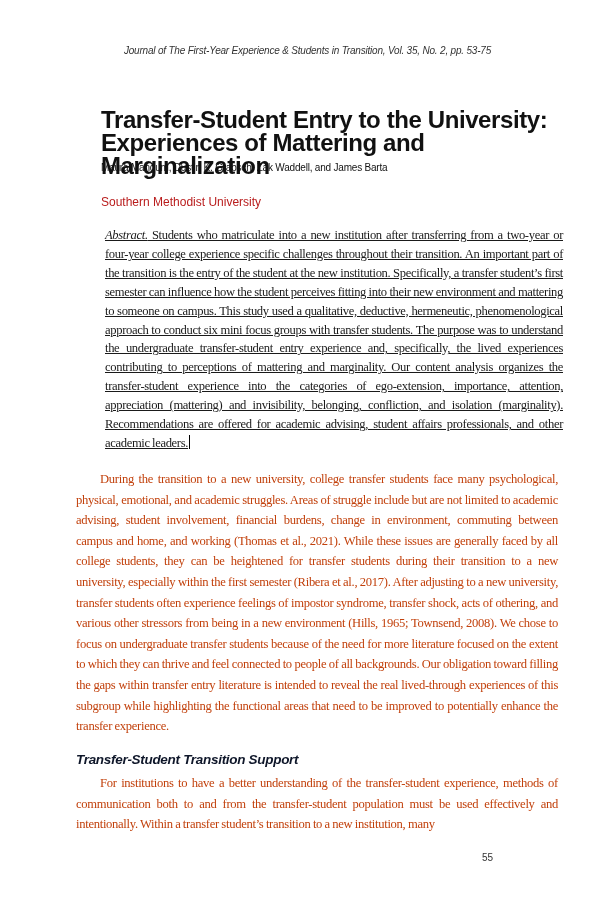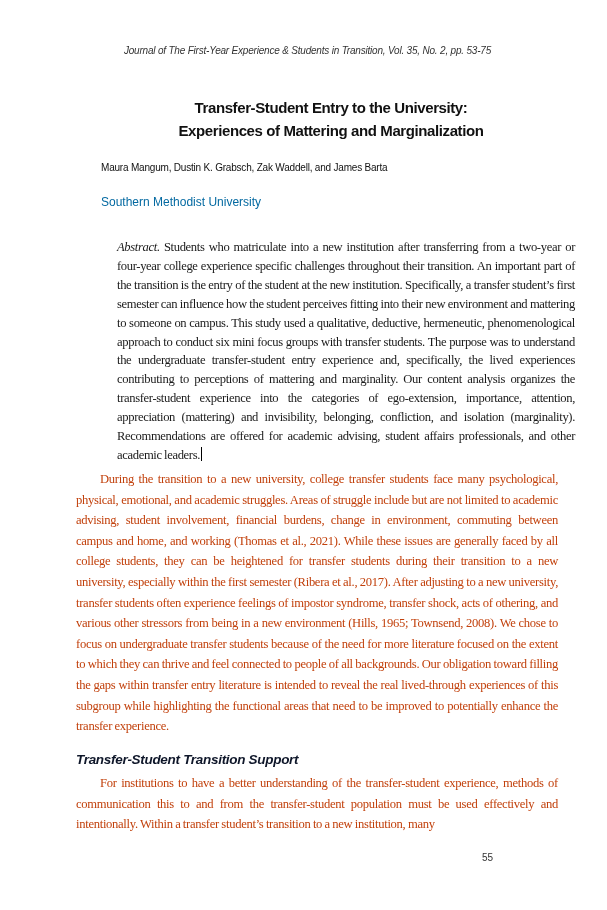--- a/index.html
+++ b/index.html
@@ -6,45 +6,45 @@
   body { width: 607px; height: 910px; position: relative; overflow: hidden; color: #1a1a1a; }
   .page { position: absolute; left: 0; top: 0; width: 543px; height: 910px; }
 
   .running-head {
     position: absolute; right: 52px; top: 45px;
     font-family: "Liberation Sans", sans-serif; font-style: italic;
     font-size: 10px; color: #333; white-space: nowrap; letter-spacing: -0.2px;
   }
 
   .title {
-    position: absolute; left: 101px; top: 96px; width: 460px;
+    position: absolute; left: 101px; top: 108px; width: 460px;
     font-family: "Liberation Sans", sans-serif; font-weight: bold;
-    font-size: 15px; line-height: 23px; color: #111; letter-spacing: -0.4px;
+    font-size: 24px; line-height: 23px; color: #111; letter-spacing: -0.4px;
     margin: 0;
-    text-align: center;
   }
 
   .authors {
     position: absolute; left: 101px; top: 160px; width: 420px;
     font-family: "Liberation Sans", sans-serif;
     font-size: 10px; line-height: 16px; color: #111; letter-spacing: -0.2px;
   }
 
   .affiliation {
     position: absolute; left: 101px; top: 195px;
     font-family: "Liberation Sans", sans-serif;
-    font-size: 12px; color: #0369a1;
+    font-size: 12px; color: #b91c1c;
   }
 
   .abstract {
     position: absolute; left: 101px; top: 222px; width: 458px;
     font-family: "Liberation Serif", serif;
     font-size: 12.6px; line-height: 18.9px; color: #1a1a1a;
     text-align: justify; letter-spacing: -0.35px; word-spacing: -0.5px;
-    margin: 16px;
+    margin: 4px;
+    text-decoration: underline;
   }
   .abstract .label { font-style: italic; }
   .cursor-mark { display: inline-block; width: 1px; height: 14px; background: #000; vertical-align: -2px; margin-left: 1px; }
 
   .body-text {
     position: absolute; left: 76px; width: 482px;
     font-family: "Liberation Serif", serif;
     font-size: 12.6px; line-height: 20.6px; color: #c2410c;
     text-align: justify; letter-spacing: -0.3px; word-spacing: -0.4px;
     margin: 0; text-indent: 24px;
@@ -78,17 +78,17 @@
   <div class="authors">Maura Mangum, Dustin K. Grabsch, Zak Waddell, and James Barta</div>
 
   <div class="affiliation">Southern Methodist University</div>
 
   <p class="abstract"><span class="label">Abstract.</span><span> Students who matriculate into a new institution after transferring from a two-year or four-year college experience specific challenges throughout their transition. An important part of the transition is the entry of the student at the new institution. Specifically, a transfer student’s first semester can influence how the student perceives fitting into their new environment and mattering to someone on campus. This study used a qualitative, deductive, hermeneutic, phenomenological approach to conduct six mini focus groups with transfer students. The purpose was to understand the undergraduate transfer-student entry experience and, specifically, the lived experiences contributing to perceptions of mattering and marginality. Our content analysis organizes the transfer-student experience into the categories of ego-extension, importance, attention, appreciation (mattering) and invisibility, belonging, confliction, and isolation (marginality). Recommendations are offered for academic advising, student affairs professionals, and other academic leaders.</span><span class="cursor-mark"></span></p>
 
   <p class="body-text p1">During the transition to a new university, college transfer students face many psychological, physical, emotional, and academic struggles. Areas of struggle include but are not limited to academic advising, student involvement, financial burdens, change in environment, commuting between campus and home, and working (Thomas et al., 2021). While these issues are generally faced by all college students, they can be heightened for transfer students during their transition to a new university, especially within the first semester (Ribera et al., 2017). After adjusting to a new university, transfer students often experience feelings of impostor syndrome, transfer shock, acts of othering, and various other stressors from being in a new environment (Hills, 1965; Townsend, 2008). We chose to focus on undergraduate transfer students because of the need for more literature focused on the extent to which they can thrive and feel connected to people of all backgrounds. Our obligation toward filling the gaps within transfer entry literature is intended to reveal the real lived-through experiences of this subgroup while highlighting the functional areas that need to be improved to potentially enhance the transfer experience.</p>
 
   <h2 class="section-heading">Transfer-Student Transition Support</h2>
 
-  <p class="body-text p2">For institutions to have a better understanding of the transfer-student experience, methods of communication this to and from the transfer-student population must be used effectively and intentionally. Within a transfer student’s transition to a new institution, many</p>
+  <p class="body-text p2">For institutions to have a better understanding of the transfer-student experience, methods of communication both to and from the transfer-student population must be used effectively and intentionally. Within a transfer student’s transition to a new institution, many</p>
 
   <div class="page-number">55</div>
 
 </div>
 
 </body></html>

